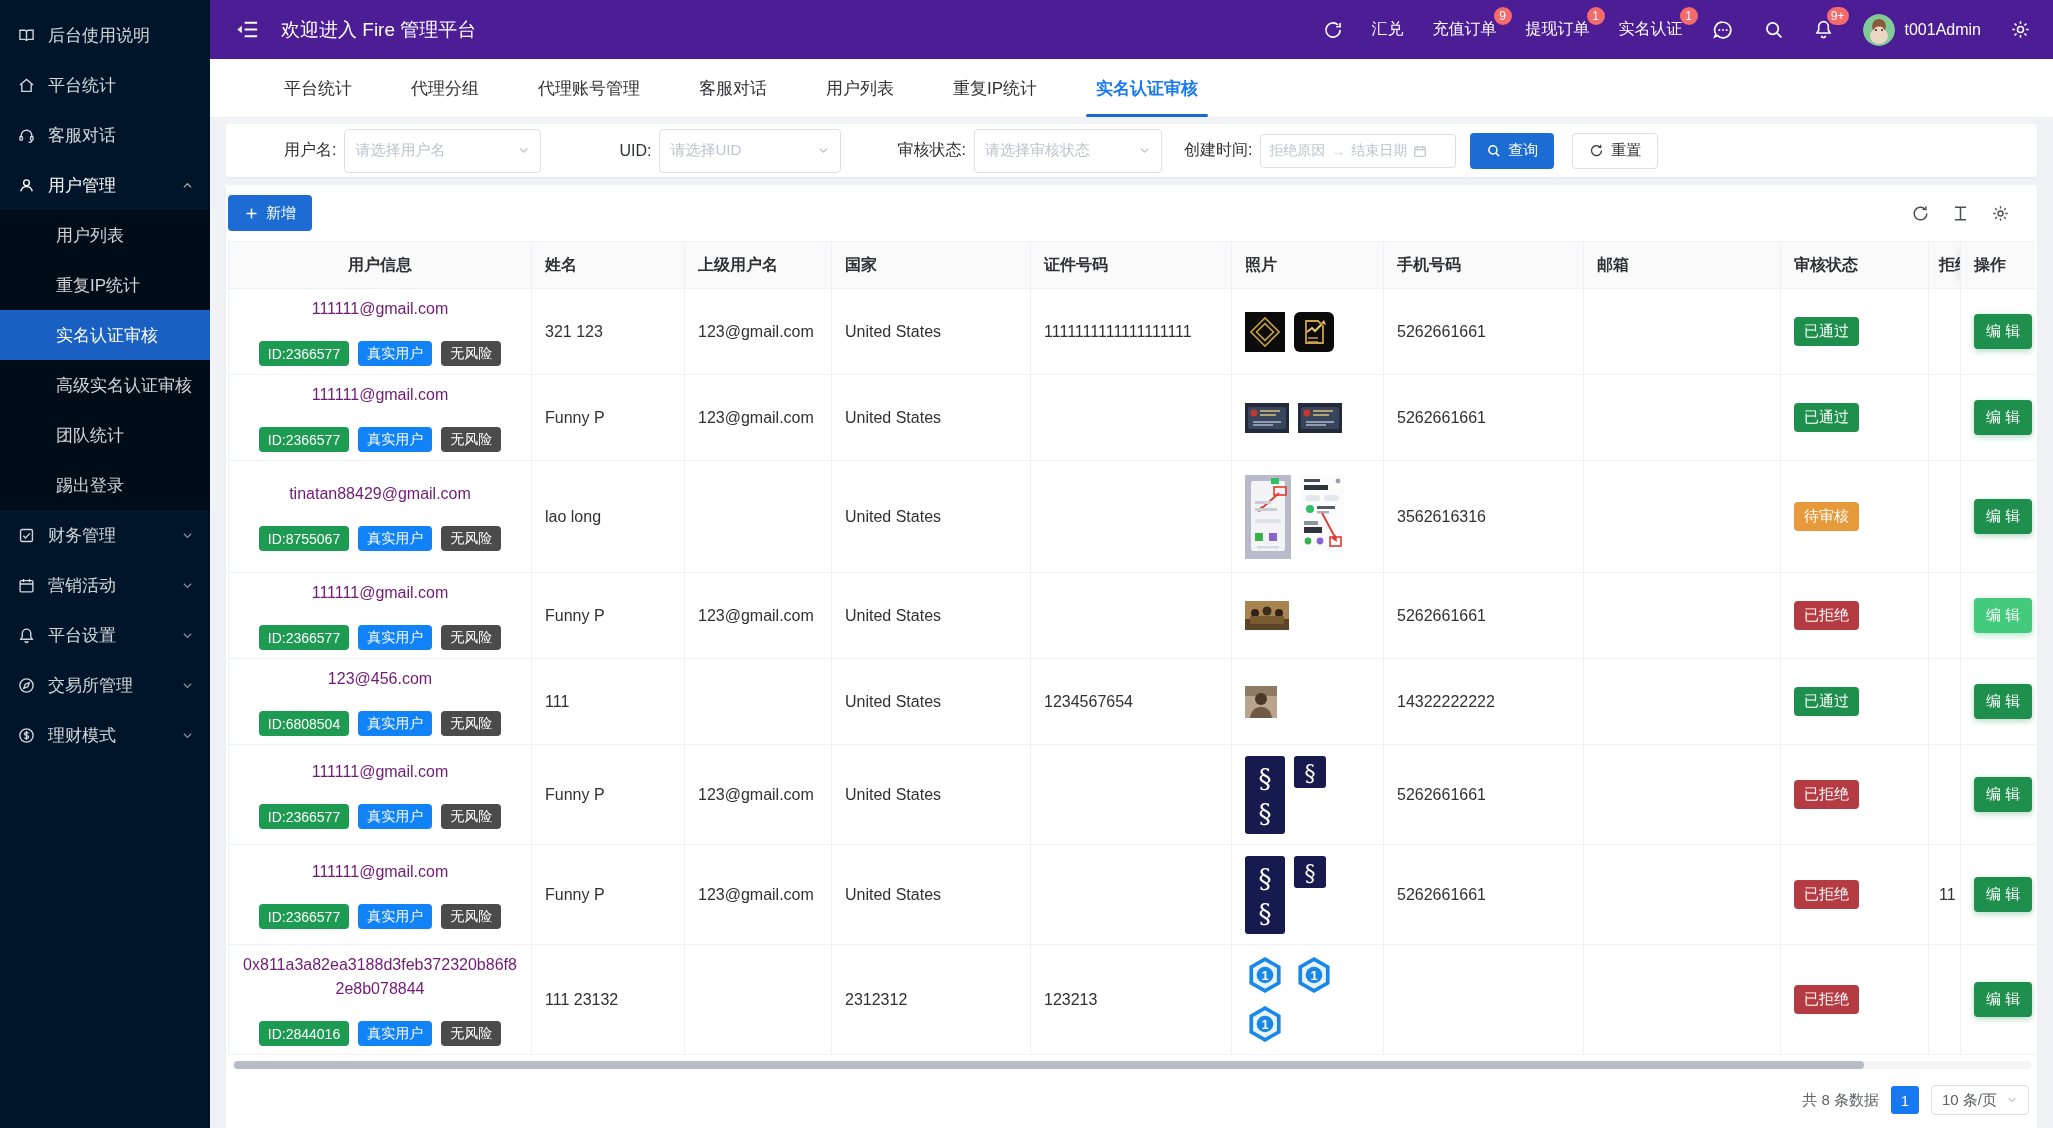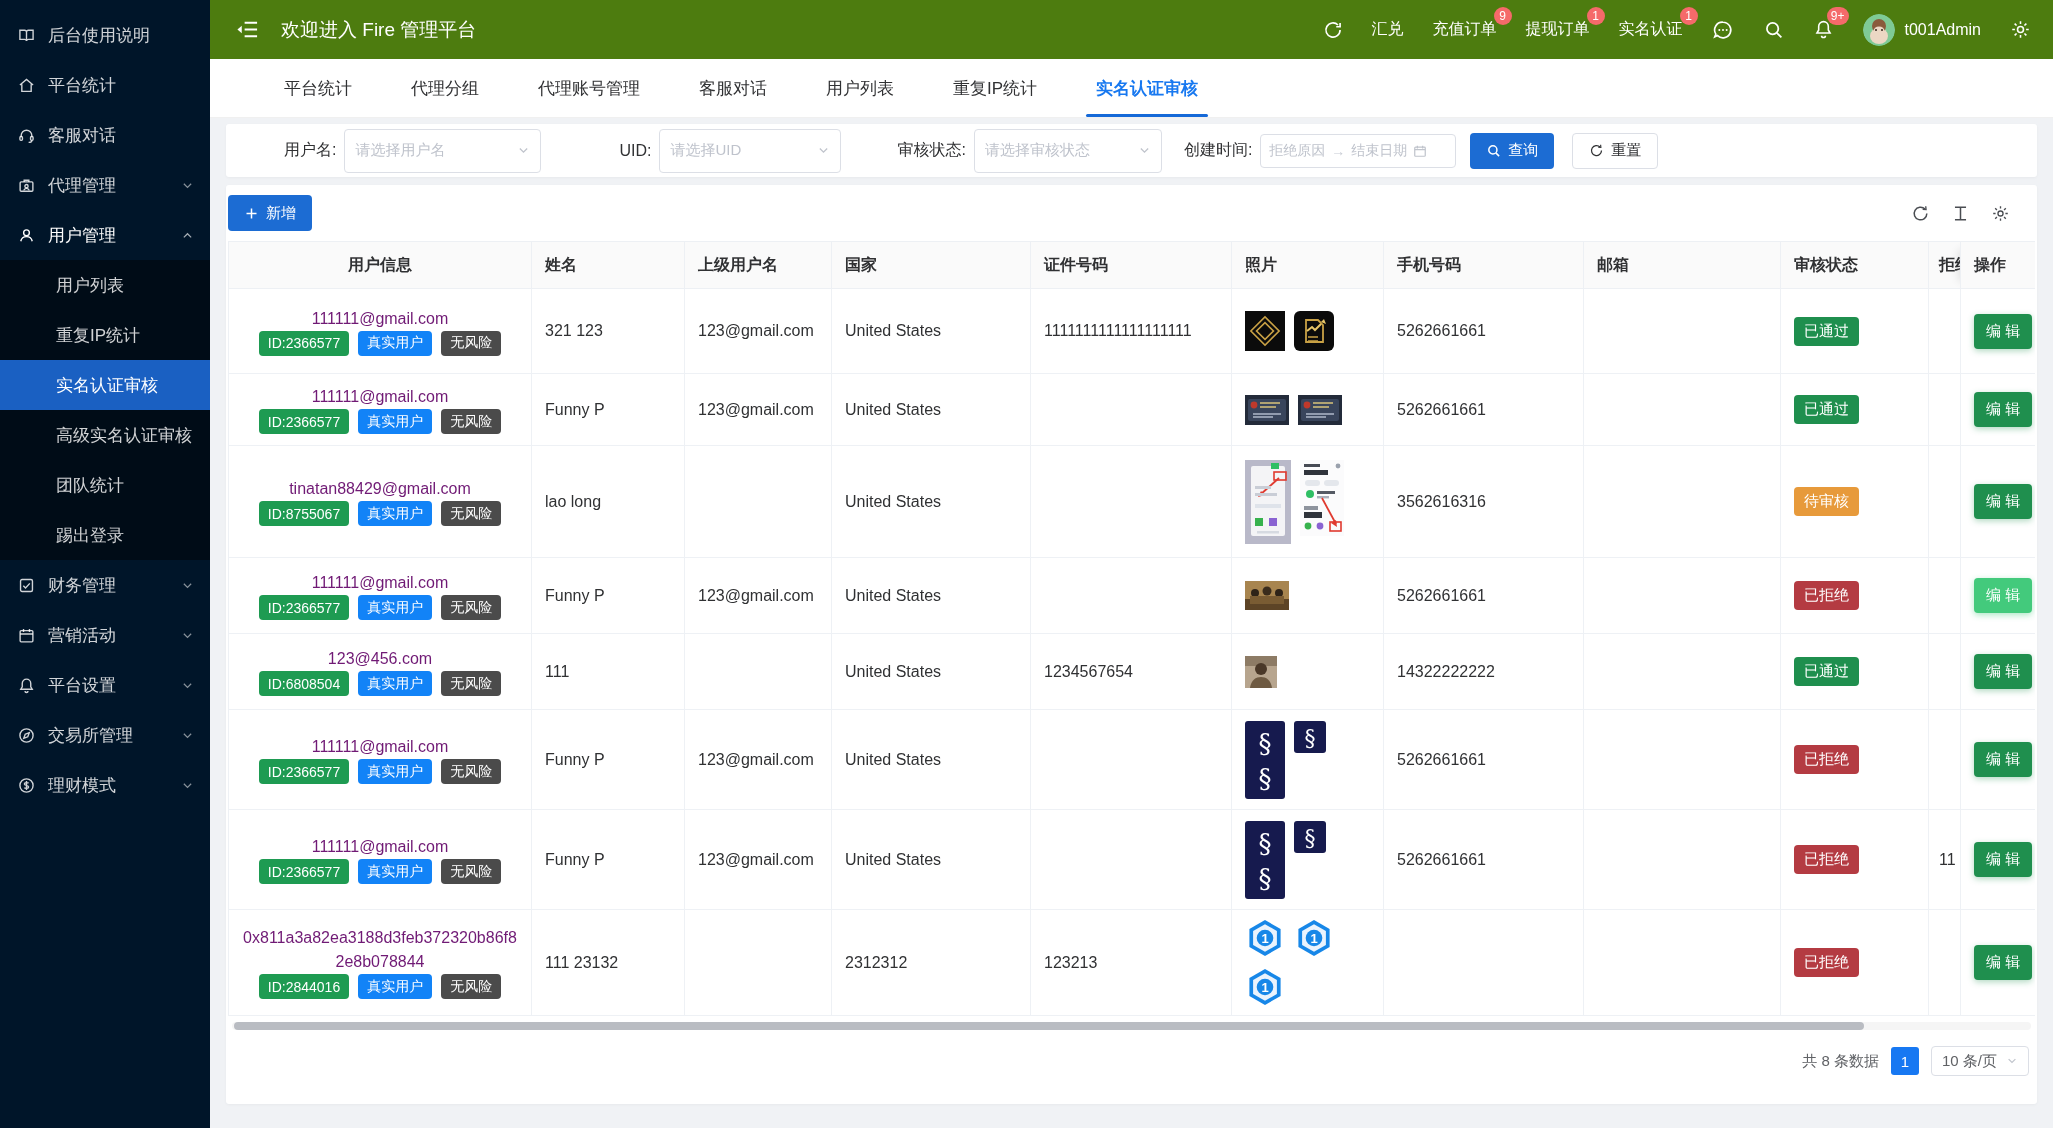--- a/index.html
+++ b/index.html
@@ -15,21 +15,21 @@
 .mi{height:50px;display:flex;align-items:center;padding:0 16px 0 18px;gap:13px;cursor:pointer;white-space:nowrap}
 .mi .lbl{flex:1;overflow:hidden}
 .mi.parent-open{color:#fff}
 .sub{background:#000c17}
 .sub .mi{padding-left:56px}
 .mi.active{background:#1a60c2;color:#fff}
 .chev{opacity:.65;flex-shrink:0}
 
 
 .main{flex:1;display:flex;flex-direction:column;min-width:0}
-.topbar{height:59px;background:#4d7c0f;display:flex;align-items:center;padding:0 22px 0 26px;gap:16px;color:#fff;flex-shrink:0}
+.topbar{height:59px;background:#4c1d95;display:flex;align-items:center;padding:0 22px 0 26px;gap:16px;color:#fff;flex-shrink:0}
 .tb-title{font-size:19px;margin-left:6px;white-space:nowrap}
 .tb-right{margin-left:auto;display:flex;align-items:center;gap:29px}
 .tb-nav{position:relative;font-size:16px;cursor:pointer;white-space:nowrap}
 .badge{position:absolute;top:-12px;right:-15px;background:#f56a6a;color:#fff;font-size:12px;height:18px;min-width:18px;padding:0 4px;border-radius:9px;display:flex;align-items:center;justify-content:center;line-height:1}
 .tb-ic{display:flex;cursor:pointer;position:relative}
 .avatar-wrap{display:flex;align-items:center;gap:10px;cursor:pointer}
 .avatar{width:32px;height:32px;border-radius:50%;overflow:hidden;flex-shrink:0}
 .tb-user{font-size:16px;white-space:nowrap}
 
 
@@ -60,21 +60,21 @@
 .tool-icons span{cursor:pointer;display:flex}
 .table-wrap{overflow:hidden}
 table{border-collapse:collapse;table-layout:fixed;width:1807px;font-size:16px}
 th{background:#fafafa;height:47px;font-weight:700;text-align:left;padding:0 13px;color:#303133;border:1px solid #edf0f4;white-space:nowrap}
 td{border:1px solid #eef1f5;vertical-align:middle;padding:8px 13px;color:#303133;overflow:hidden}
 th.c-user,td.c-user{text-align:center}
 th.c-trunc,td.c-trunc{padding:0 0 0 10px;overflow:hidden;white-space:nowrap}
 th.c-op{box-shadow:-10px 0 10px -8px rgba(0,0,0,.12)}
 td.c-op{text-align:center;box-shadow:-10px 0 10px -8px rgba(0,0,0,.12)}
 .acc-link{color:#701a75;font-size:16px;cursor:pointer;display:inline-block;max-width:286px;line-height:1.5;word-break:break-all}
-.badges{display:flex;justify-content:center;gap:9px;margin-top:0}
+.badges{display:flex;justify-content:center;gap:9px;margin-top:20px}
 .bdg{height:25px;border-radius:4px;color:#fff;font-size:14px;display:inline-flex;align-items:center;padding:0 9px;white-space:nowrap}
 .bdg.id{background:#1e9b52}
 .bdg.blue{background:#1283f7}
 .bdg.dark{background:#4b4b4b}
 .status{display:inline-block;border-radius:4px;color:#fff;font-size:15px;padding:5px 10px;white-space:nowrap}
 .status.approved{background:#1f8f4e}
 .status.pending{background:#e79a3b}
 .status.rejected{background:#b43b42}
 .edit-btn{background:#1f8f4e;color:#fff;border:none;border-radius:4px;font-size:15px;padding:8px 12px;cursor:pointer;white-space:nowrap;box-shadow:0 2px 6px rgba(31,143,78,.35)}
 .edit-btn.light{background:#43ca7c;box-shadow:0 2px 6px rgba(67,202,124,.45)}
@@ -110,34 +110,20 @@
       <div class="mi ">
     <span>
           <svg width="17" height="17" viewBox="0 0 16 16" fill="none" stroke="currentColor" stroke-width="1.3">
             <path d="M3 9.5V8a5 5 0 0 1 10 0v1.5"></path>
             <rect x="1.8" y="9" width="2.4" height="3.6" rx="1"></rect>
             <rect x="11.8" y="9" width="2.4" height="3.6" rx="1"></rect>
             <path d="M13 12.6c0 1.2-1.5 1.9-3 1.9"></path>
           </svg>
         </span>
     <span class="lbl">客服对话</span>
-      </div>
-      <div class="mi ">
-    <span>
-          <svg width="17" height="17" viewBox="0 0 16 16" fill="none" stroke="currentColor" stroke-width="1.3">
-            <rect x="2" y="4.6" width="12" height="8.8" rx="1"></rect>
-            <path d="M5.8 4.6V3h4.4v1.6"></path>
-            <circle cx="8" cy="8.6" r="1.5"></circle>
-            <path d="M5.4 12.6c.4-1.3 1.4-1.9 2.6-1.9s2.2.6 2.6 1.9"></path>
-          </svg>
-        </span>
-    <span class="lbl">代理管理</span>
-        <svg class="chev" width="13" height="13" viewBox="0 0 16 16" fill="none" stroke="currentColor" stroke-width="1.5">
-          <path d="M3.5 5.8 8 10.3l4.5-4.5"></path>
-        </svg>
       </div>
       <div class="mi parent-open">
     <span>
           <svg width="17" height="17" viewBox="0 0 16 16" fill="none" stroke="currentColor" stroke-width="1.3">
             <circle cx="8" cy="5.4" r="2.7"></circle>
             <path d="M2.6 13.4c.6-2.9 2.8-4.3 5.4-4.3s4.8 1.4 5.4 4.3"></path>
           </svg>
         </span>
     <span class="lbl">用户管理</span>
         <svg class="chev" width="13" height="13" viewBox="0 0 16 16" fill="none" stroke="currentColor" stroke-width="1.5">

